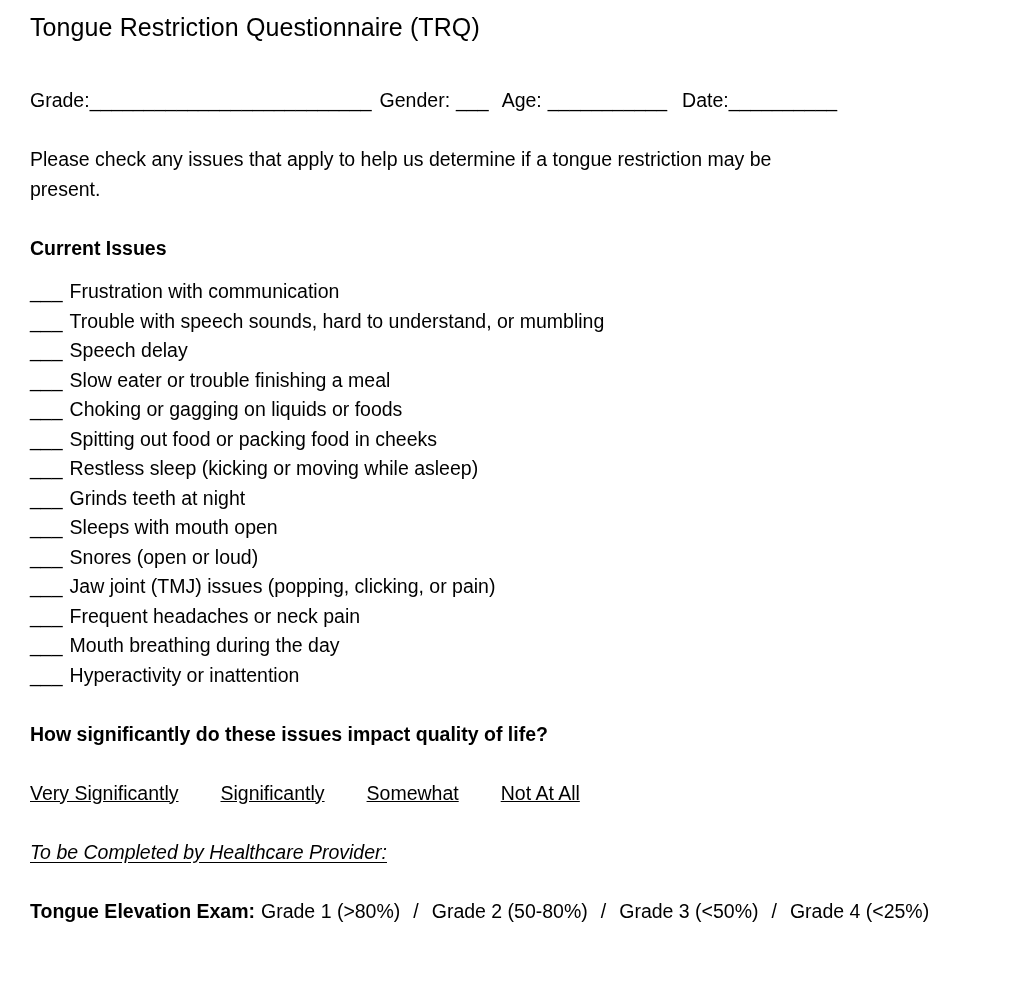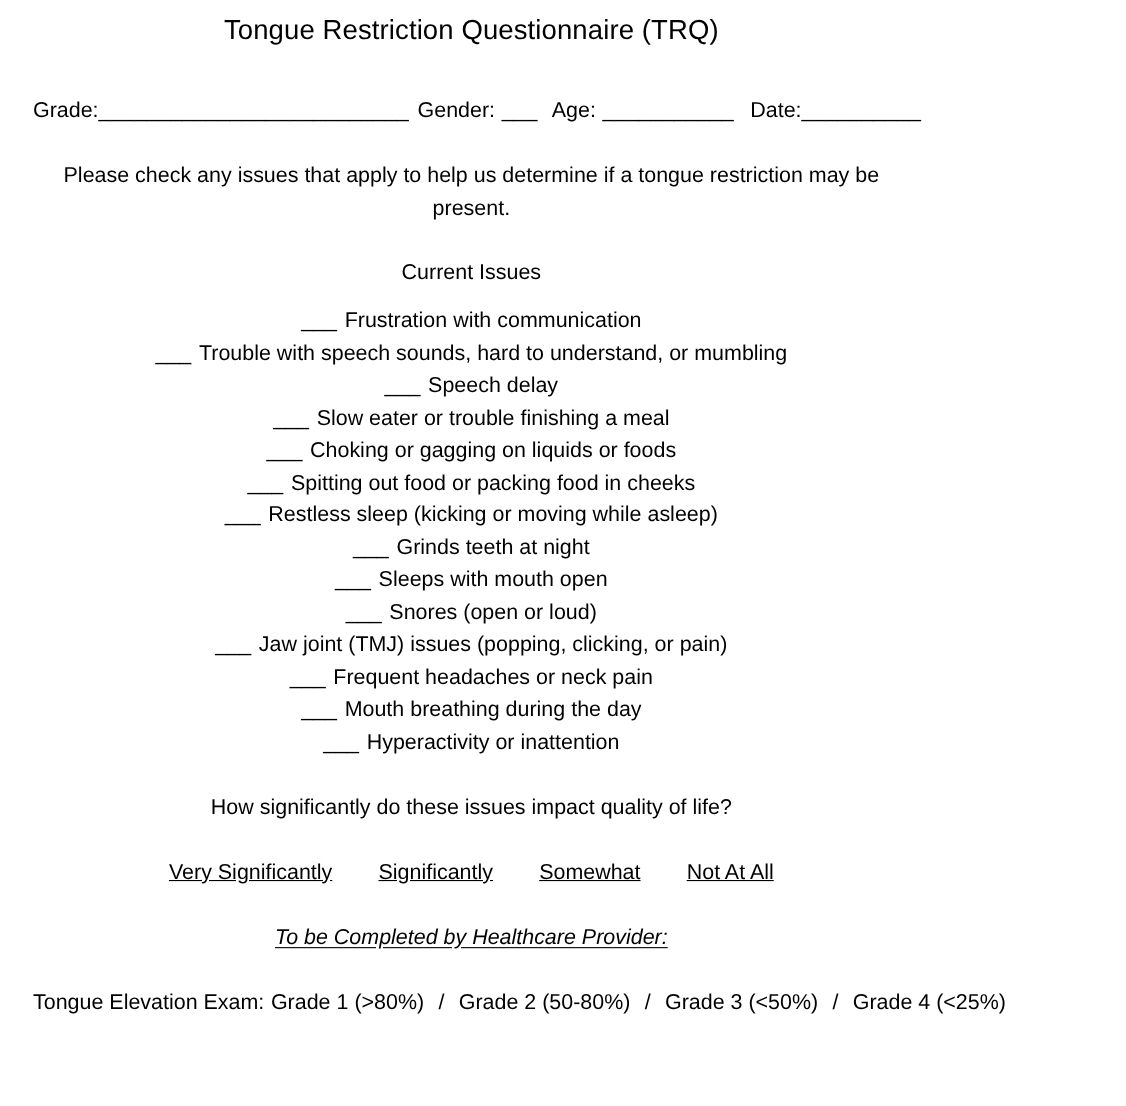--- a/index.html
+++ b/index.html
@@ -6,33 +6,33 @@
   html, body { background: #ffffff; }
   body {
     width: 1024px;
     height: 1005px;
     overflow: hidden;
     color: #000000;
     font-family: "Liberation Sans", sans-serif;
     font-size: 19.5px;
     line-height: 29.5px;
   }
-  .page { padding: 10px 24px 0 30px; width: 851px; text-align: center; }
+  .page { padding: 10px 24px 0 30px; width: 851px; }
 
   .doc-title {
     font-size: 25px;
     line-height: 34px;
     font-weight: 400;
     letter-spacing: 0.1px;
   }
 
   .row { margin-top: 29.5px; }
   .patient-row { margin-top: 42px; white-space: nowrap; }
 
-  .bold { font-weight: 400; }
+  .bold { font-weight: 700; }
   .blank { white-space: pre; letter-spacing: 0; }
 
   
   .gender-label { margin-left: 8px; }
   .gender-blank { margin-left: 6px; }
   .age-label    { margin-left: 13px; }
   .age-blank    { margin-left: 6px; }
   .date-label   { margin-left: 15px; }
 
   

